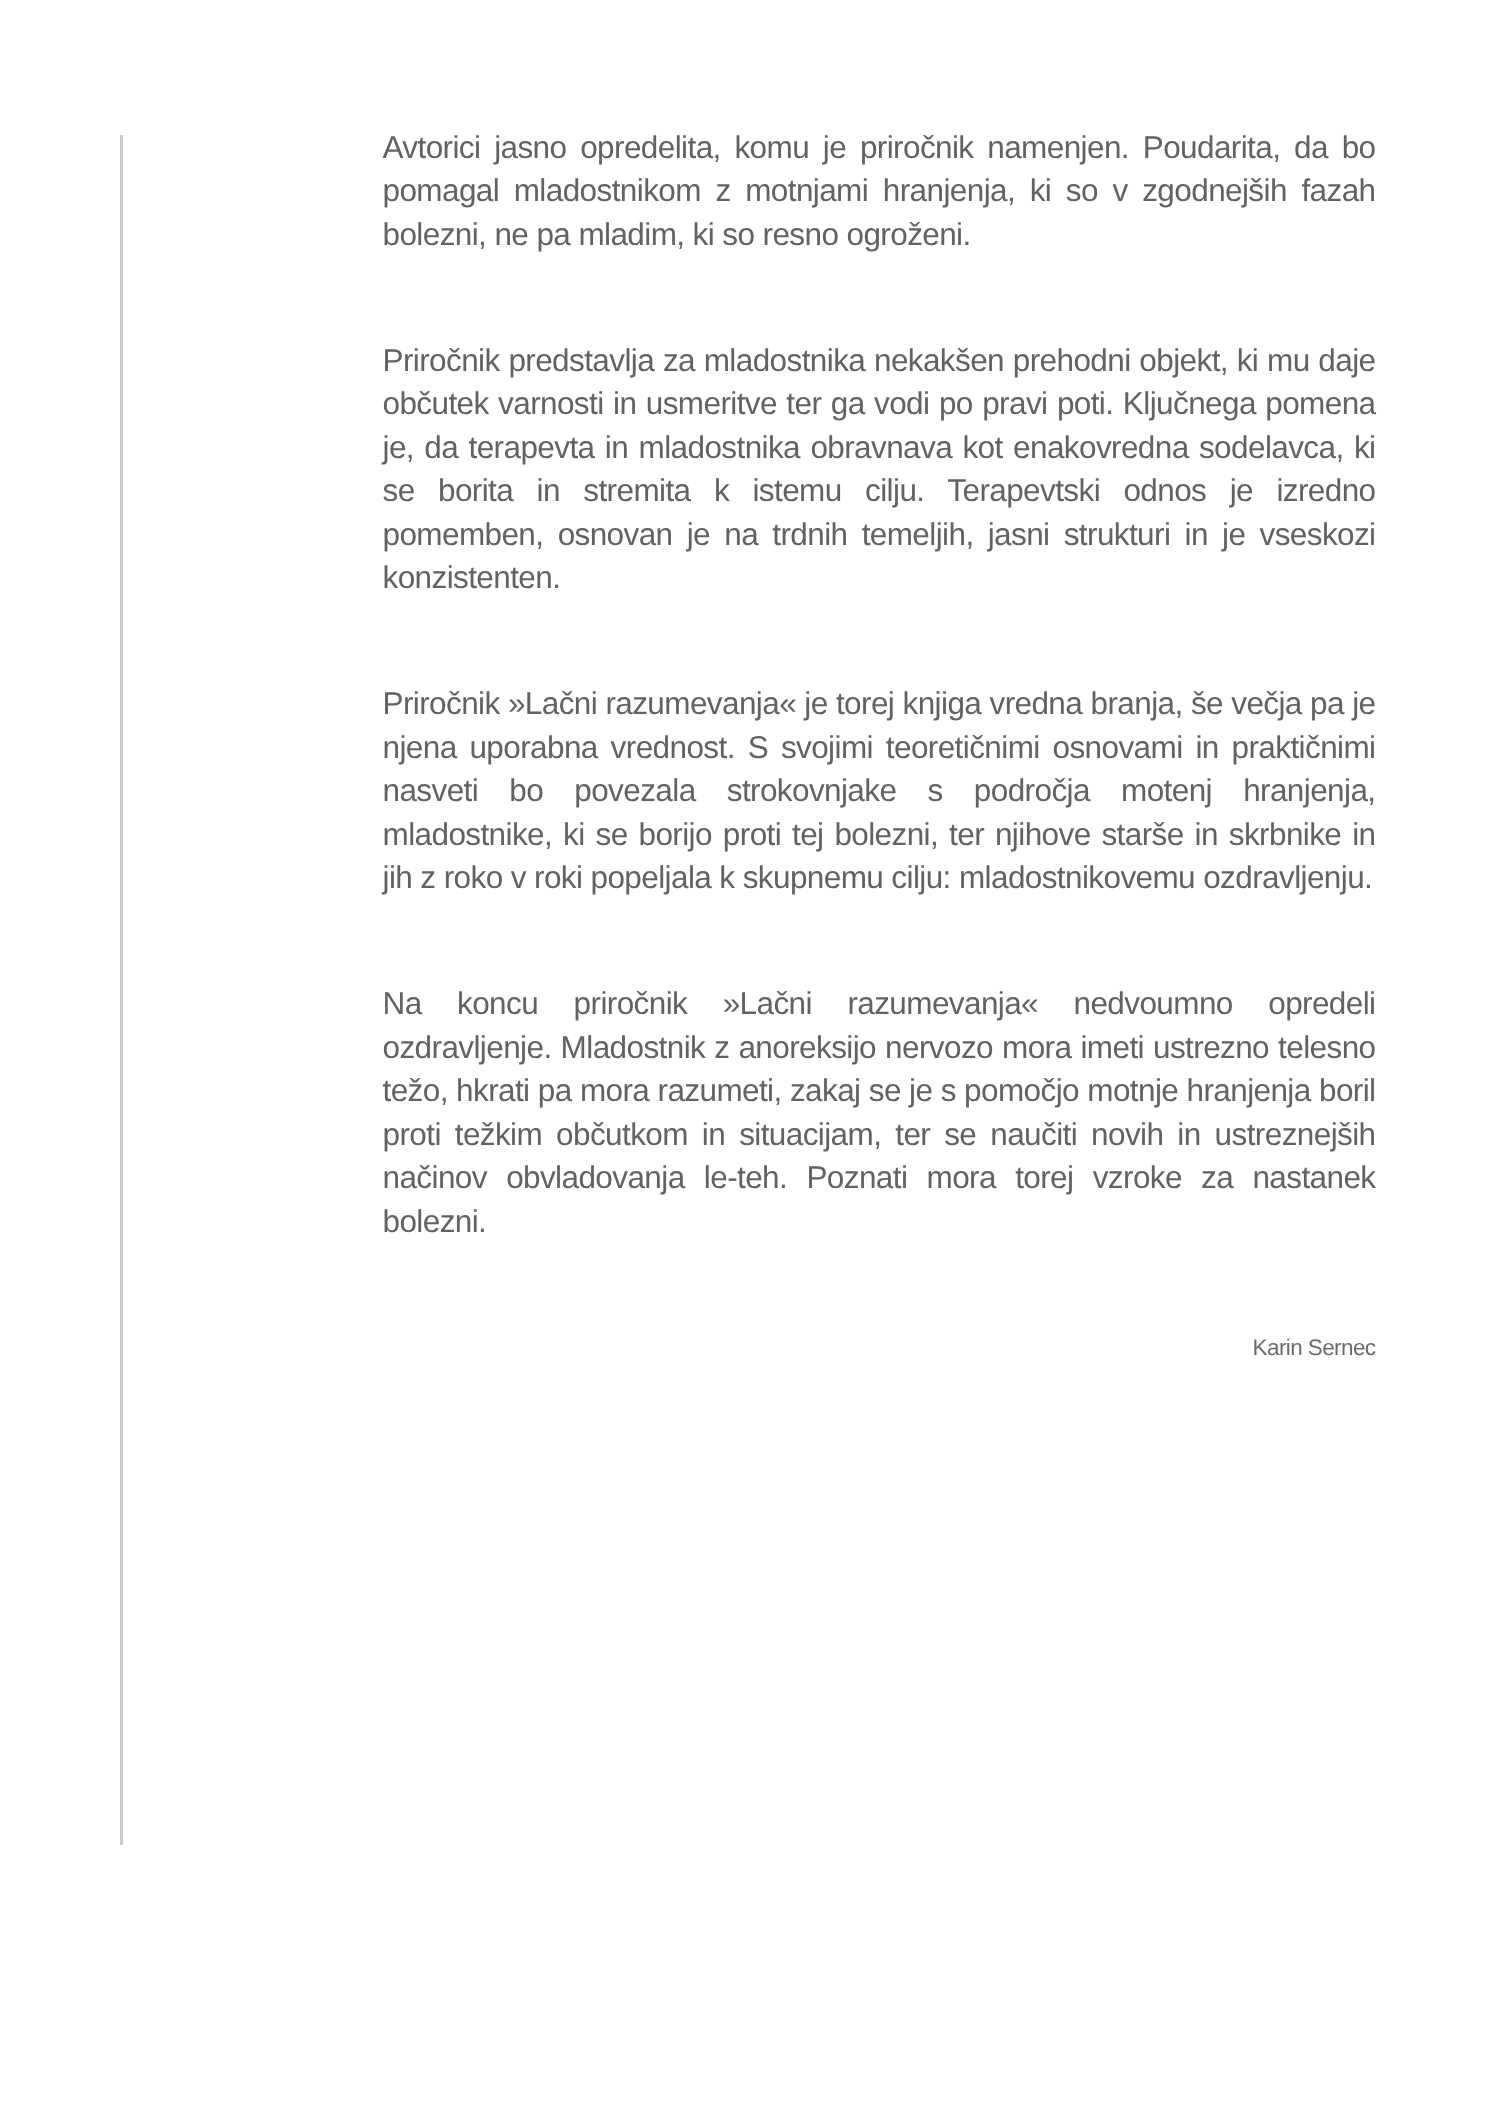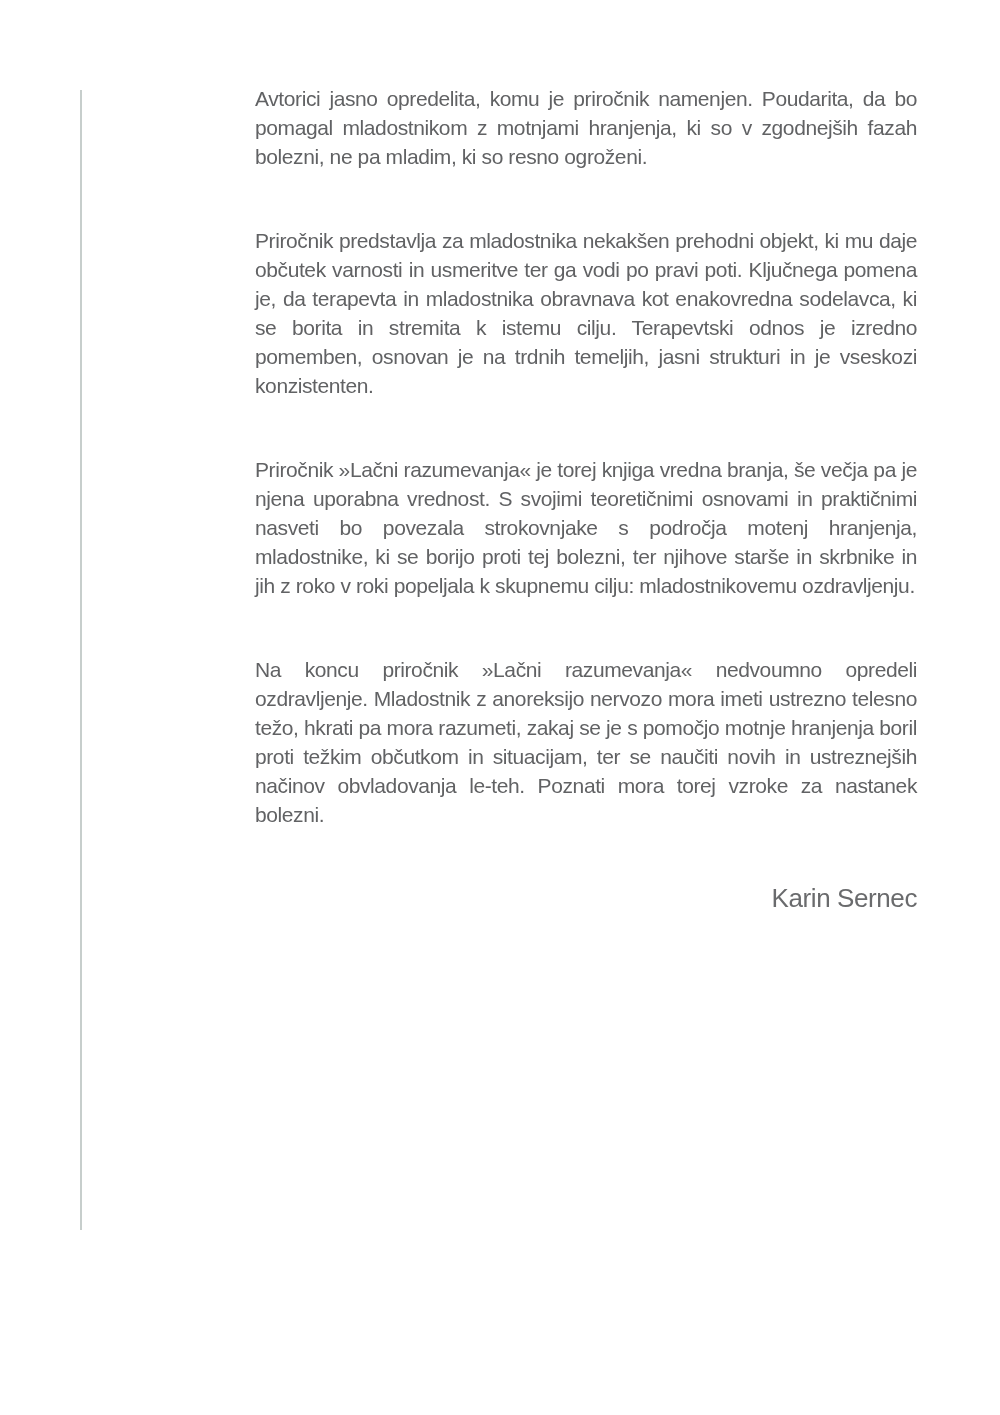--- a/index.html
+++ b/index.html
@@ -34,21 +34,21 @@
     text-align: justify;
     font-size: 21px;
     line-height: 29px;
     letter-spacing: -0.4px;
     font-weight: 300;
     color: #616264;
   }
   .signature {
     margin: 0;
     text-align: right;
-    font-size: 26px;
+    font-size: 15px;
     line-height: 29px;
     letter-spacing: -0.4px;
     font-weight: 300;
     color: #6a6b6d;
   }
   .page-number {
     position: absolute;
     left: 66px;
     top: 1324px;
     font-size: 17px;

